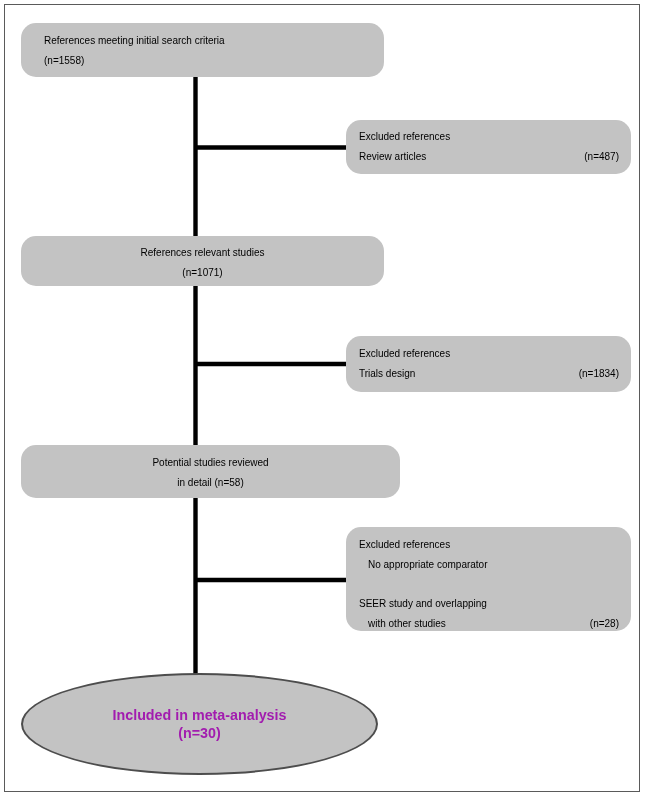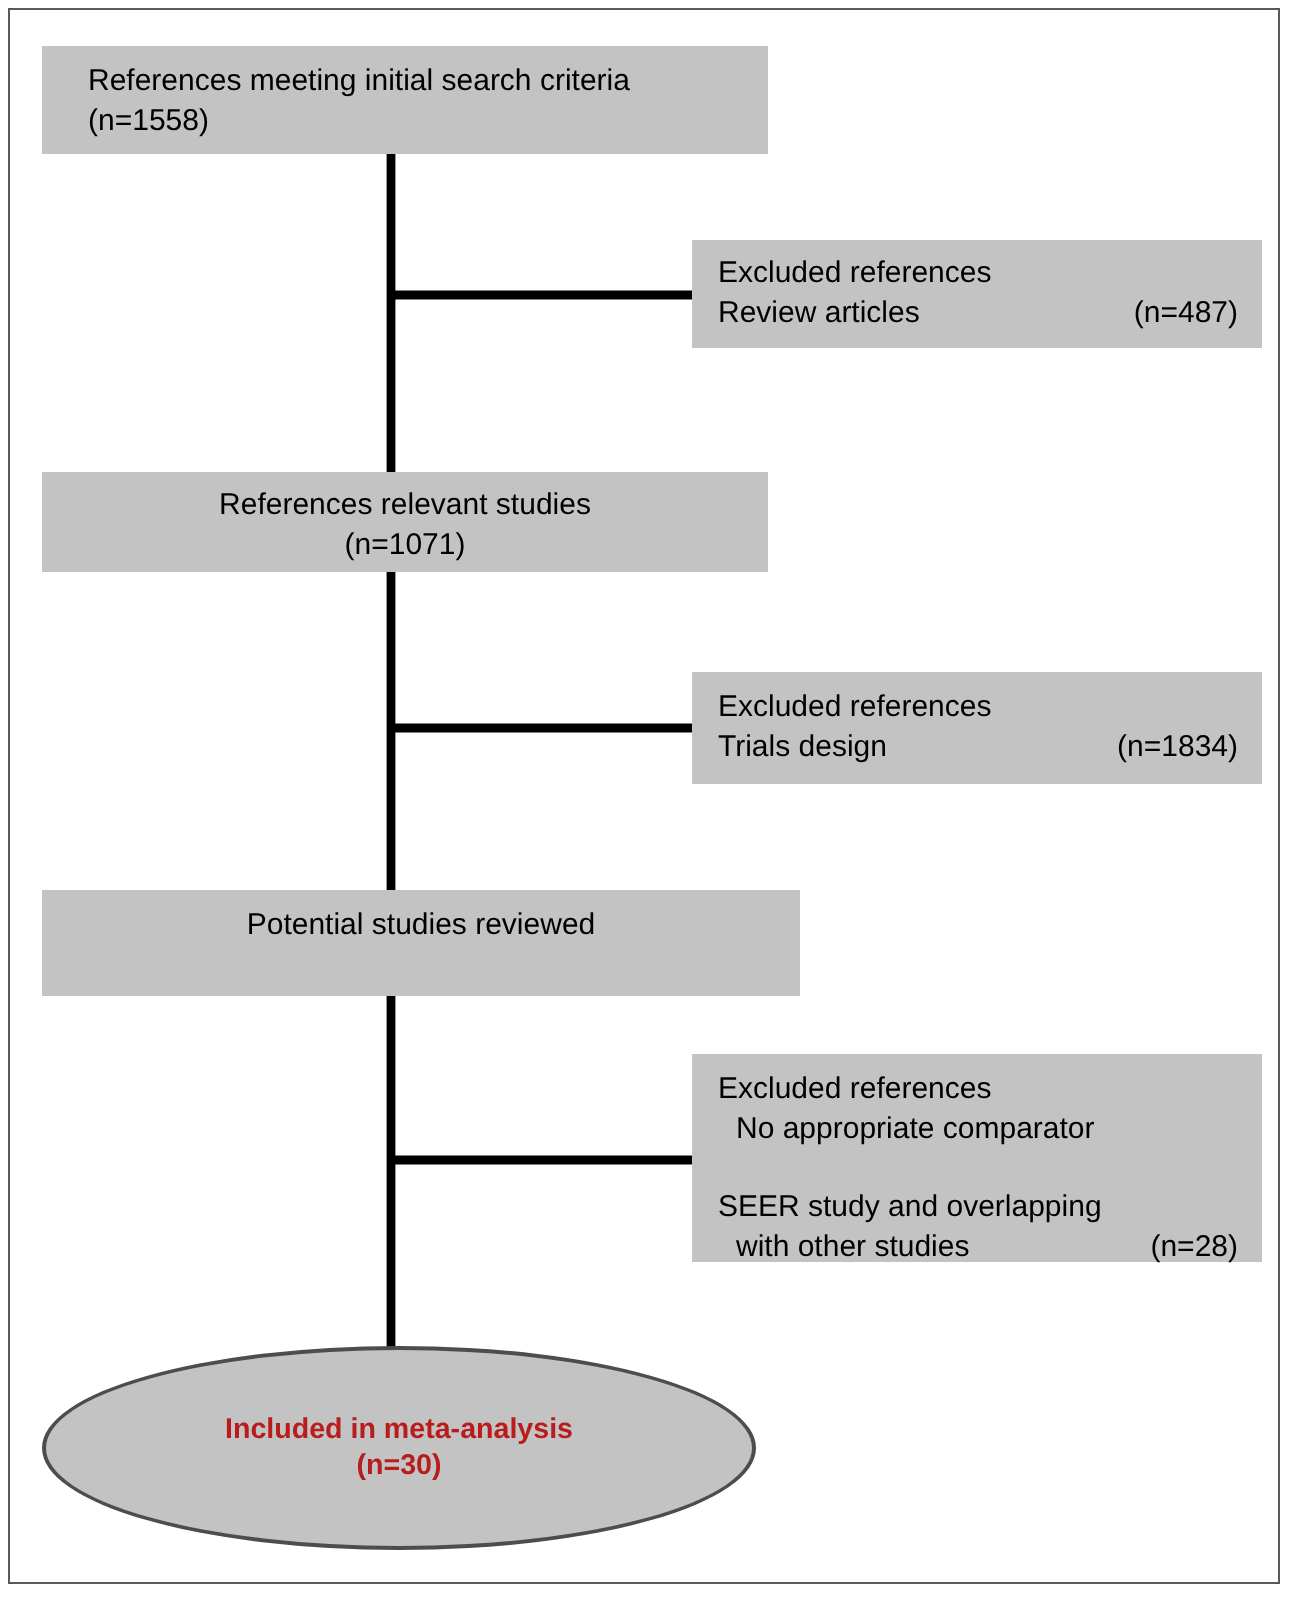--- a/index.html
+++ b/index.html
@@ -34,22 +34,23 @@
     top: 0;
     width: 650px;
     height: 803px;
     pointer-events: none;
   }
   .node {
     position: absolute;
     background: #c3c3c3;
     box-sizing: border-box;
     color: #000000;
-    font-size: 15px;
+    font-size: 10px;
     line-height: 20px;
+    border-radius: 15px;
   }
   .node.main {
     background: #c3c3c3;
   }
   .node.excluded {
     background: #c3c3c3;
   }
   .node-inner {
     position: absolute;
     left: 0;
@@ -84,21 +85,21 @@
     box-sizing: border-box;
     display: flex;
     align-items: center;
     justify-content: center;
   }
   .ellipse-label {
     text-align: center;
     font-weight: bold;
     font-size: 14.3px;
     line-height: 18px;
-    color: #b91c1c;
+    color: #a21caf;
   }
 </style>
 </head>
 <body>
 
 <div id="figure-root">
 
   <div class="frame"></div>
 
   <svg class="connectors" viewBox="0 0 650 803" xmlns="http://www.w3.org/2000/svg">
@@ -142,20 +143,21 @@
       <span class="row">
         <span class="lbl">Trials design</span>
         <span class="cnt">(n=1834)</span>
       </span>
     </div>
   </div>
 
   <div class="node main" style="left:21px; top:445px; width:379px; height:53px;">
     <div class="node-inner center-text" style="top:8px; left:0; right:0;">
       <span class="txt">Potential studies reviewed</span>
+      <span class="txt">in detail (n=58)</span>
     </div>
   </div>
 
   <div class="node excluded" style="left:346px; top:527px; width:285px; height:104px;">
     <div class="node-inner left-text" style="top:8px; left:13px; right:12px;">
       <span class="txt">Excluded references</span>
       <span class="txt" style="padding-left:9px;">No appropriate comparator</span>
       <span class="txt" style="margin-top:19px;">SEER study and overlapping</span>
       <span class="row">
         <span class="lbl" style="padding-left:9px;">with other studies</span>

